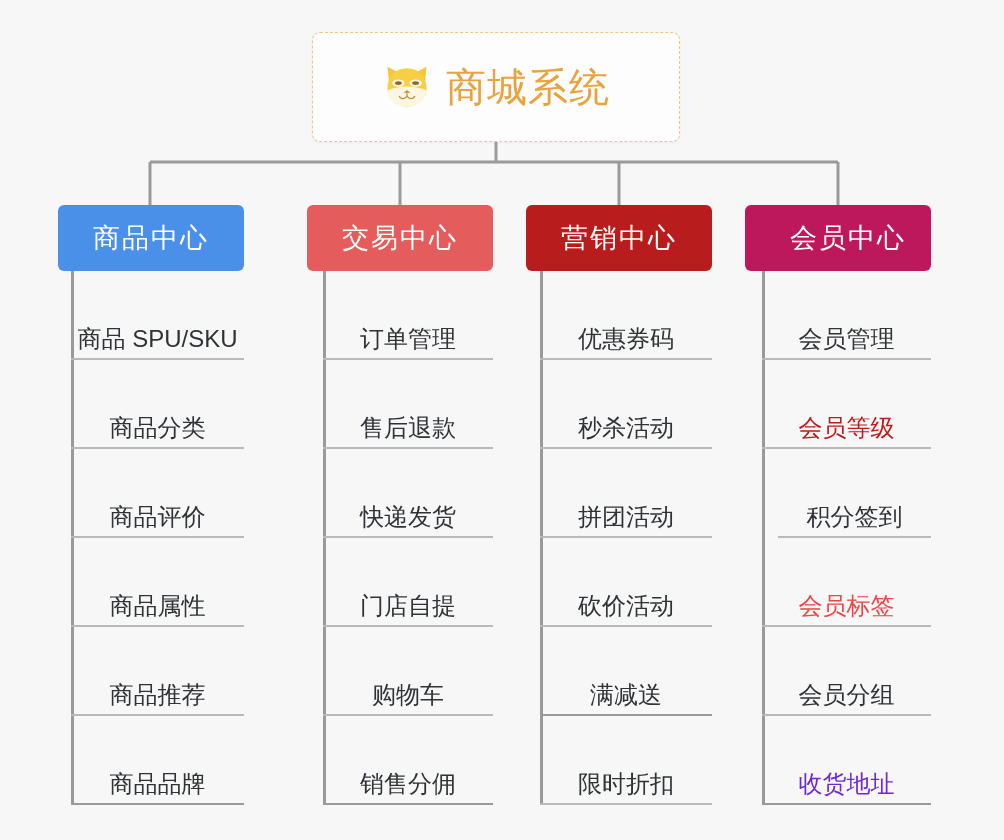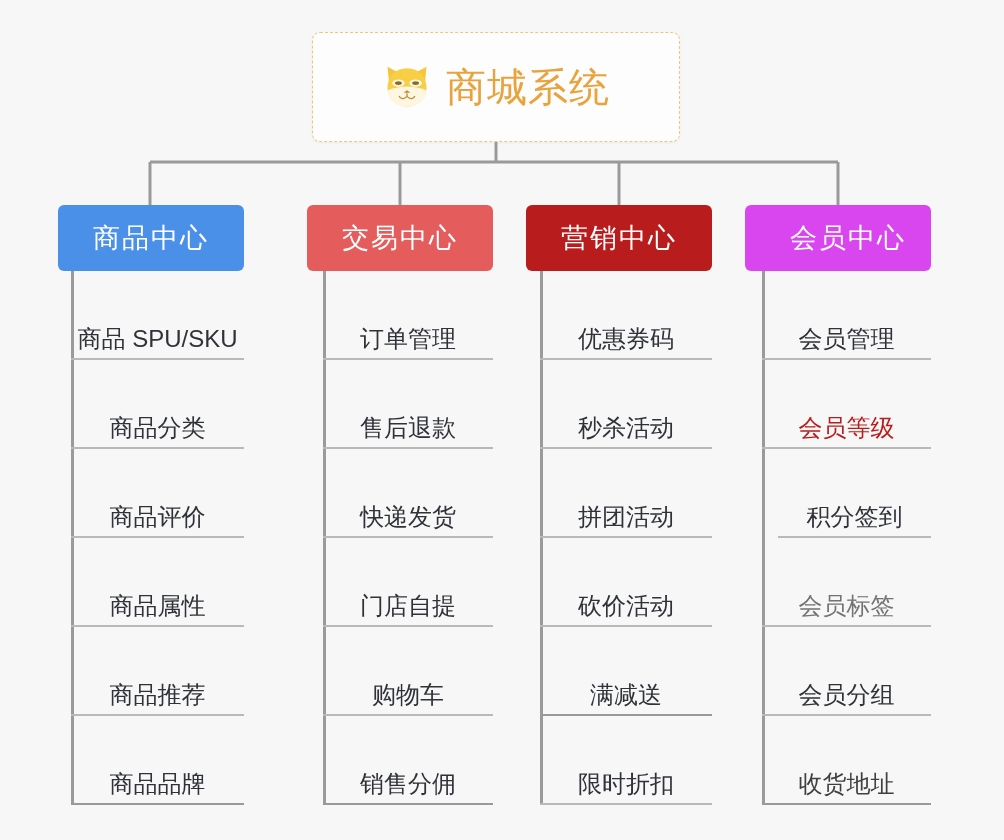--- a/index.html
+++ b/index.html
@@ -246,38 +246,38 @@
       <li class="leaf-item" style="border-bottom-color: rgb(154, 154, 154);">
           <span class="leaf-label" style="color: rgb(47, 50, 55);">满减送</span>
         </li>
       <li class="leaf-item" style="border-bottom-color: rgb(185, 185, 185);">
           <span class="leaf-label" style="color: rgb(47, 50, 55);">限时折扣</span>
         </li>
     </ul>
   </div>
 
   <div class="branch branch-3">
-    <div class="branch-header" style="background: #d946ef; padding-left: 20px;">
+    <div class="branch-header" style="background: #be185d; padding-left: 20px;">
       <span>会员中心</span>
     </div>
     <ul class="leaf-list">
       <li class="leaf-item" style="border-bottom-color: rgb(185, 185, 185);">
           <span class="leaf-label" style="color: rgb(47, 50, 55);">会员管理</span>
         </li>
       <li class="leaf-item" style="border-bottom-color: rgb(185, 185, 185);">
           <span class="leaf-label" style="color: #b91c1c;">会员等级</span>
         </li>
       <li class="leaf-item" style="border-bottom-color: rgb(185, 185, 185); margin-left: 16px;">
           <span class="leaf-label" style="color: rgb(47, 50, 55);">积分签到</span>
         </li>
       <li class="leaf-item" style="border-bottom-color: rgb(185, 185, 185);">
-          <span class="leaf-label" style="color: #737373;">会员标签</span>
+          <span class="leaf-label" style="color: #ef4444;">会员标签</span>
         </li>
       <li class="leaf-item" style="border-bottom-color: rgb(185, 185, 185);">
           <span class="leaf-label" style="color: rgb(47, 50, 55);">会员分组</span>
         </li>
       <li class="leaf-item" style="border-bottom-color: rgb(154, 154, 154);">
-          <span class="leaf-label" style="color: #404040; font-family: Liberation Serif, serif;">收货地址</span>
+          <span class="leaf-label" style="color: #6d28d9; font-family: Liberation Serif, serif;">收货地址</span>
         </li>
     </ul>
   </div>
 
 </div>
 
 </body></html>

